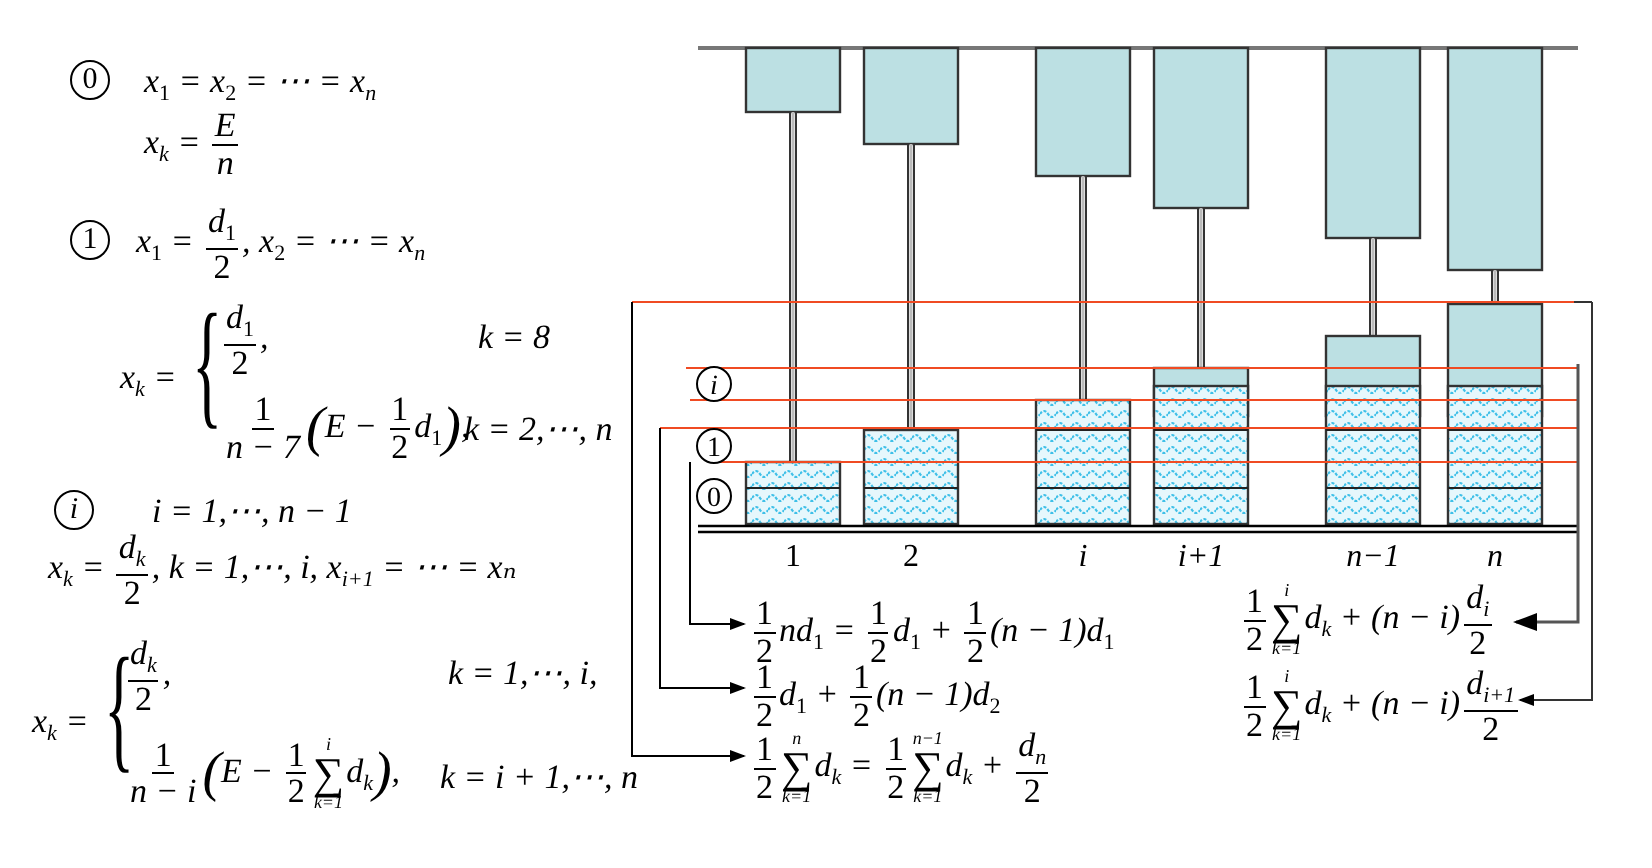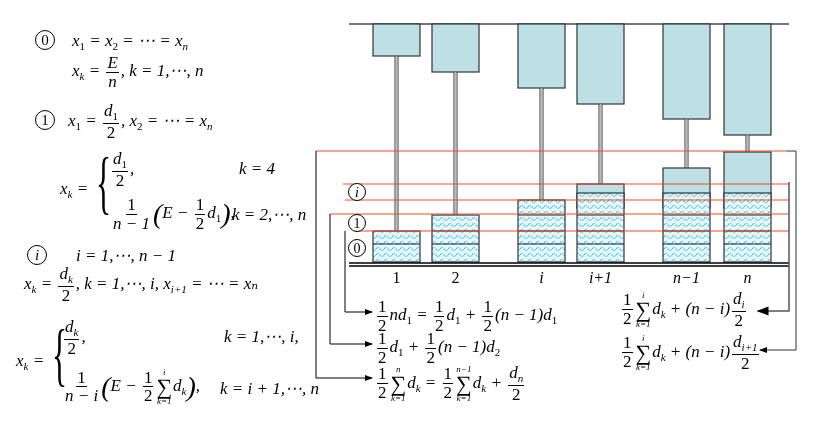--- a/index.html
+++ b/index.html
@@ -30,21 +30,21 @@
     <span class="circ">0</span>
   </div>
   <div class="m it" style="left:72px; top:32px;">
     x<span class="sub">1</span> = x<span class="sub">2</span> = ⋯ = x<span class="subi">n</span>
   </div>
   <div class="m it" style="left:72px; top:54px;">
     <span>x</span><span class="subi">k</span> =
     <span class="frac">
         <span class="num">E</span>
         <span>n</span>
-      </span><span>, k = 1,⋯, n</span>
+      </span>
   </div>
 
   <div class="m" style="left:35px; top:110px;">
     <span class="circ">1</span>
   </div>
   <div class="m it" style="left:68px; top:102px;">
     x<span class="sub">1</span> =
     <span class="frac">
         <span class="num">d<span class="sub">1</span></span>
         <span style="font-style:normal">2</span>
@@ -52,25 +52,25 @@
   </div>
 
   <div class="m it" style="left:60px; top:180px;">x<span class="subi">k</span> =</div>
   <div class="brace" style="left:96px; top:148px;">{</div>
   <div class="m it" style="left:110px; top:150px;">
     <span class="frac">
         <span class="num">d<span class="sub">1</span></span>
         <span style="font-style:normal">2</span>
       </span>,
   </div>
-  <div class="m it" style="left:239px; top:160px;">k = 4</div>
+  <div class="m it" style="left:239px; top:160px;">k = 8</div>
   <div class="m it" style="left:110px; top:196px;">
     <span class="frac">
         <span class="num" style="font-style:normal">1</span>
-        <span>n − 1</span>
+        <span>n − 7</span>
       </span><span class="paren">(</span><span>E −</span>
     <span class="frac">
         <span class="num" style="font-style:normal">1</span>
         <span style="font-style:normal">2</span>
       </span>d<span class="sub">1</span><span class="paren">)</span>,
   </div>
   <div class="m it" style="left:232px; top:206px;">k = 2,⋯, n</div>
 
   <div class="m" style="left:27px; top:245px;">
     <span class="circ it">i</span>

